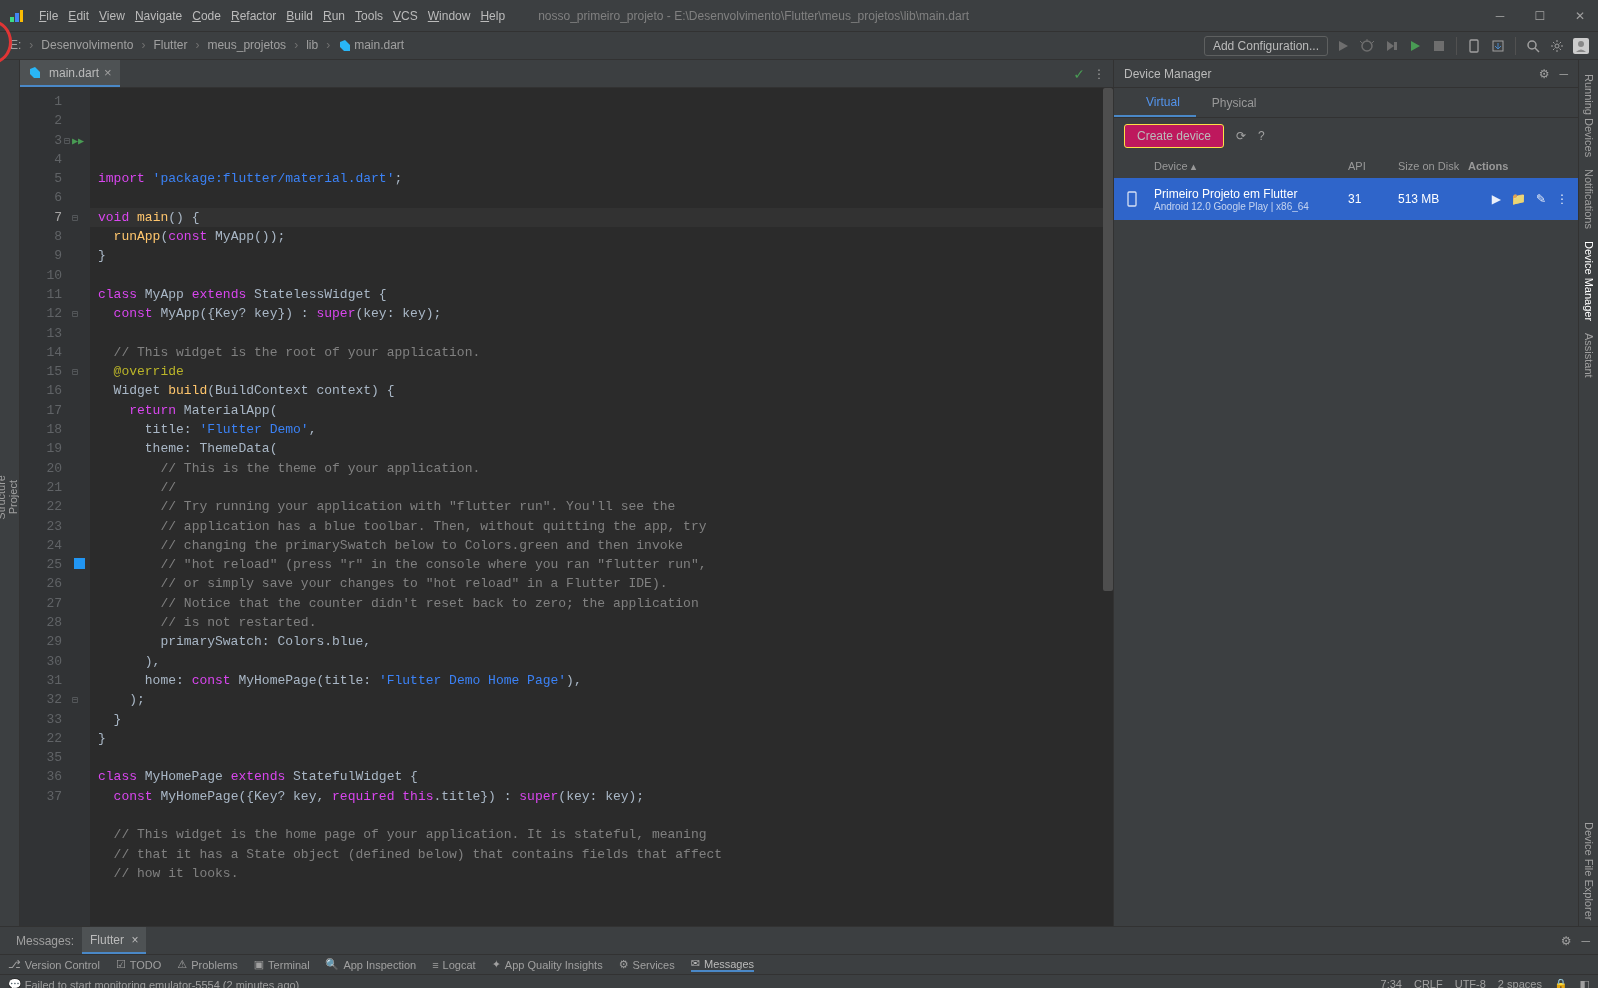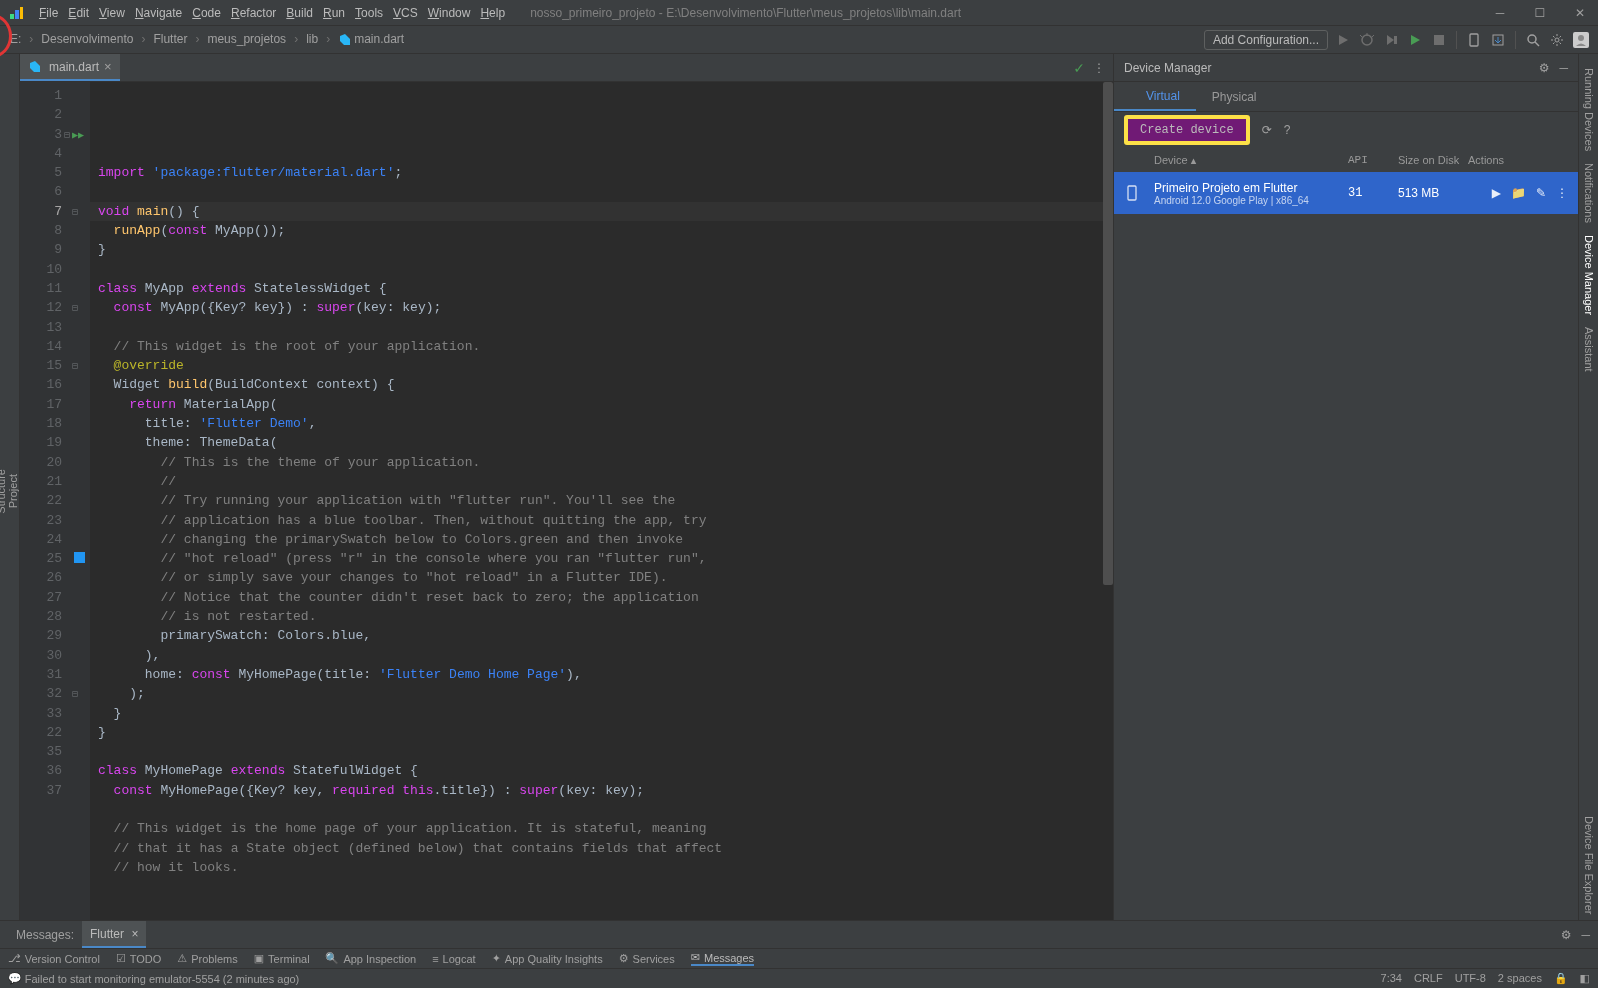--- a/index.html
+++ b/index.html
@@ -9,31 +9,31 @@
   background: #2b2b2b;
   font-family: "Segoe UI", Arial, sans-serif;
   font-size: 12px;
   color: #bbbbbb;
   overflow: hidden;
   position: relative;
 }
 
 
 .titlebar {
-  height: 26px;
+  height: 32px;
   background: #3c3f41;
   display: flex;
   align-items: center;
   padding: 0 8px;
   border-bottom: 1px solid #323232;
 }
 .titlebar .logo { width: 16px; height: 16px; margin-right: 10px; }
 .titlebar .menu-item { padding: 0 5px; color: #bbbbbb; cursor: pointer; }
 .titlebar .menu-item u { text-decoration: underline; }
-.titlebar .project-path { margin-left: 20px; color: #808080; }
+.titlebar .project-path { margin-left: 28px; color: #808080; }
 .titlebar .win-controls { margin-left: auto; display: flex; gap: 20px; color: #a0a0a0; }
 .titlebar .win-controls span { cursor: pointer; width: 20px; text-align: center; }
 
 
 .toolbar {
   height: 28px;
   background: #3c3f41;
   border-bottom: 1px solid #323232;
   display: flex;
   align-items: center;
@@ -201,40 +201,39 @@
 }
 .dm-tab.active { color: #5394ec; border-bottom: 2px solid #4a88c7; padding-left: 32px; }
 .dm-toolbar {
   height: 36px;
   display: flex;
   align-items: center;
   gap: 12px;
   padding: 0 10px;
 }
 .dm-create {
-  background: #701a75;
-  border: 4px solid #fde047;
+  background: #be185d;
+  border: 1px solid #fde047;
   color: #bbbbbb;
   padding: 4px 12px;
   border-radius: 3px;
   font-size: 12px;
-  font-family: Liberation Mono, monospace;
 }
 .dm-thead {
   display: flex;
   align-items: center;
   height: 24px;
   padding: 0 10px;
   color: #999999;
   font-size: 11px;
 }
 .col-dev { flex: 1; padding-left: 30px;}
-.col-api { width: 50px; font-family: Liberation Mono, monospace; }
+.col-api { width: 50px; }
 .col-size { width: 70px; }
-.col-act { width: 100px; }
+.col-act { width: 100px; font-weight: bold; }
 .dm-row {
   display: flex;
   align-items: center;
   height: 42px;
   background: #2f65ca;
   color: #ffffff;
   padding: 0 10px;
 }
 .dm-row-icon { width: 24px; text-align:center; color: #fff; opacity:0.8;}
 .dm-row-name { flex: 1; padding-left: 6px; }

